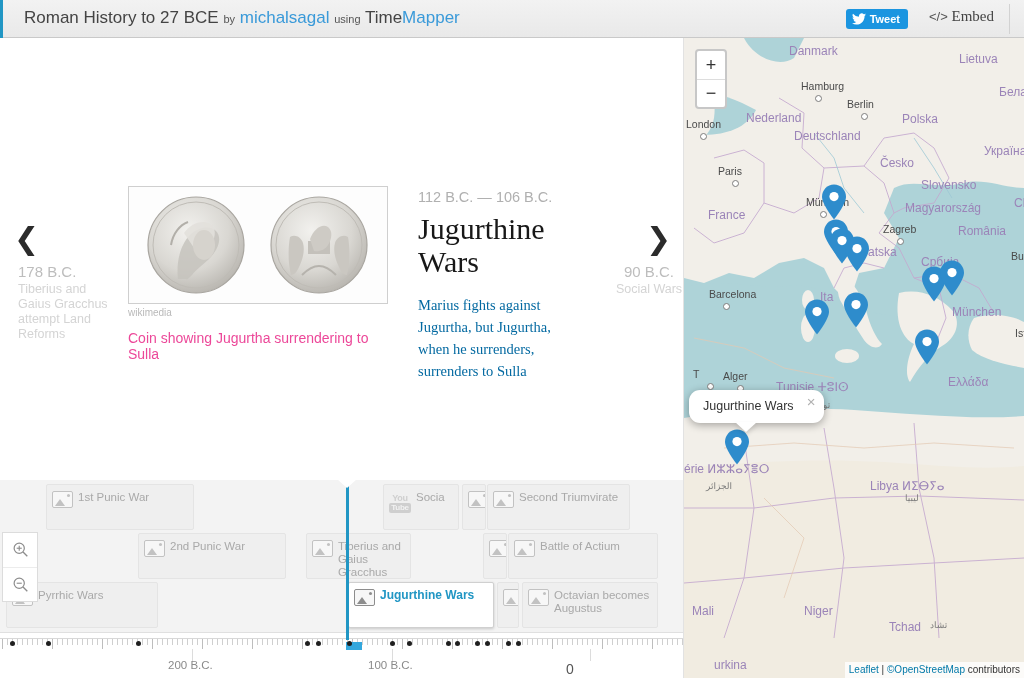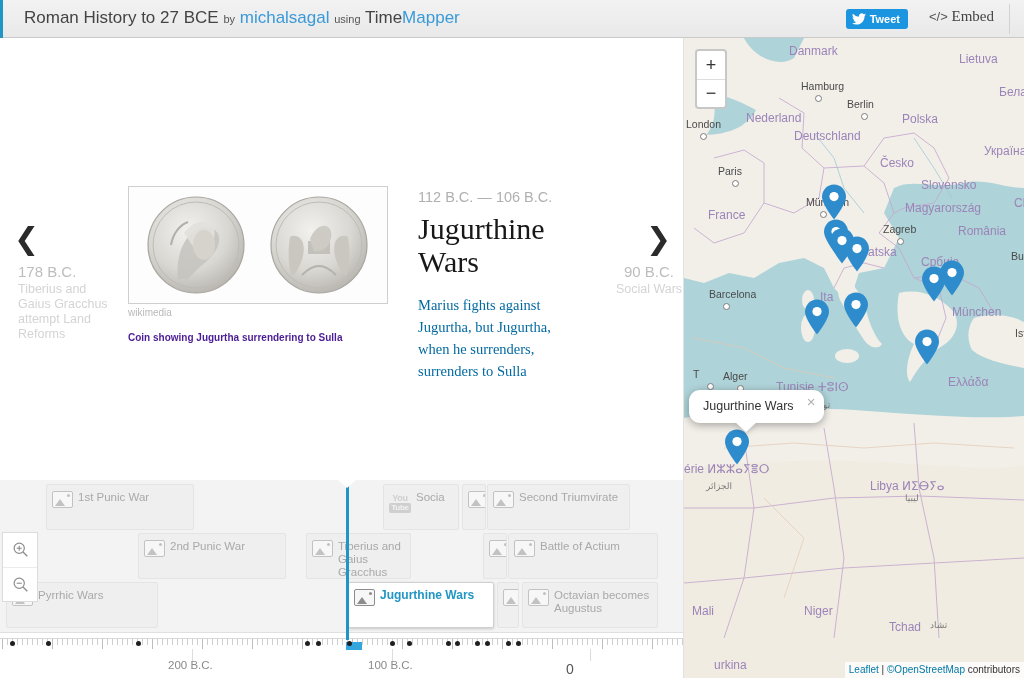--- a/index.html
+++ b/index.html
@@ -71,21 +71,21 @@
   .media{position:absolute;left:128px;top:148px;width:262px;}
   .media-frame{
     width:260px;height:118px;border:1px solid #cfcfcf;background:#fff;
     box-sizing:border-box;overflow:hidden;position:relative;
   }
   .coin-wrap{position:absolute;inset:0;display:flex;align-items:center;justify-content:center;gap:10px;background:#fdfdfd;}
   .credit{
     text-align:left;font-size:10px;color:#b9b9b9;margin-top:3px;padding-right:2px;
   }
   .caption{
-    margin-top:12px;font-size:10px;color:#4c1d95;line-height:16px;width:270px;font-weight:bold;
+    margin-top:12px;font-size:14px;color:#ec4899;line-height:16px;width:270px;
   }
 
   
   .entry{position:absolute;left:418px;top:150px;width:160px;}
   .entry-date{
     font-size:14.5px;color:#b0b0b0;line-height:18px;margin-bottom:6px;
     font-family:"Liberation Sans",sans-serif;
   }
   .entry-title{
     font-family:"Liberation Serif",serif;

